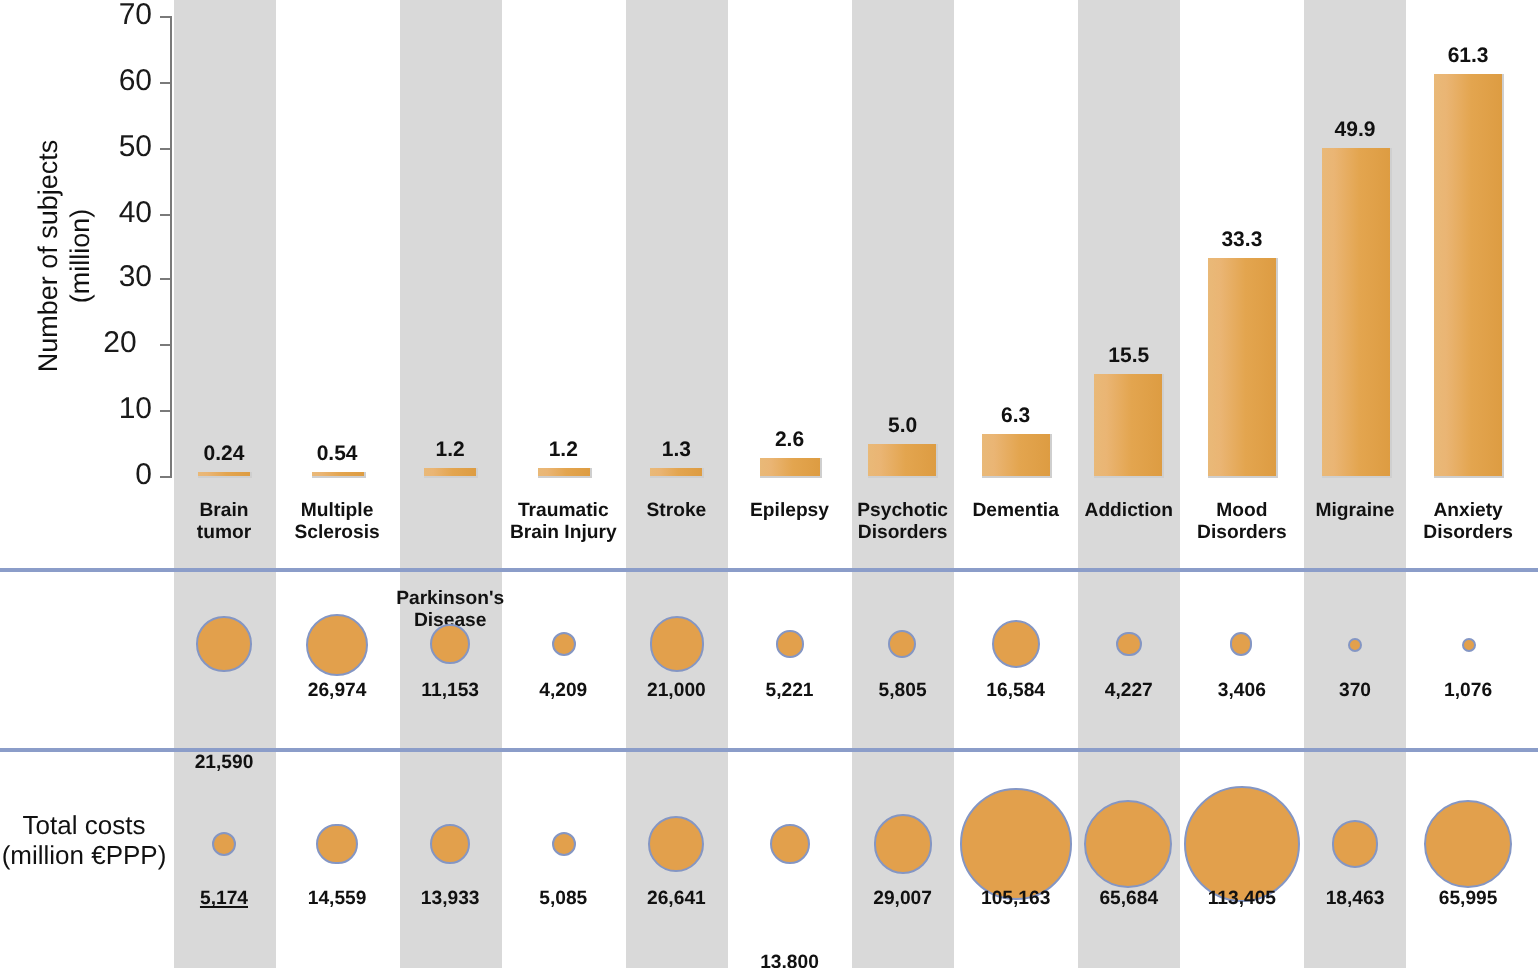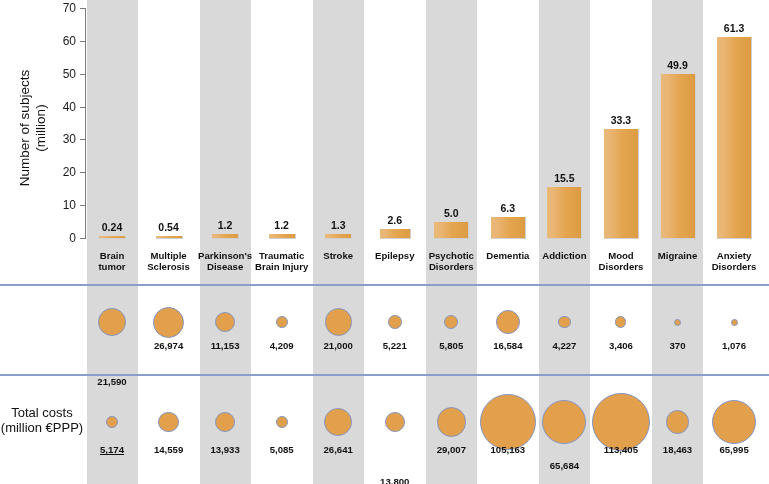--- a/index.html
+++ b/index.html
@@ -36,21 +36,21 @@
     width:5px;height:1px;
     background:#7a7a7a;
     left:80px;
     z-index:2;
   }
   .tick-label{
     position:absolute;
     right:0;
     width:30px;
     text-align:right;
-    font-size:12px;
+    font-size:15px;
     color:#1a1a1a;
     line-height:10px;
     z-index:3;
   }
 
   .ylabel{
     position:absolute;
     left:-55px;
     top:112px;
     width:175px;
@@ -151,21 +151,21 @@
       <div class="tick-label" style="position: absolute; left: 44px; width: 32px; top: 3px;">70</div>
       <div class="tick" style="top: 40.8571px;"></div>
       <div class="tick-label" style="position: absolute; left: 44px; width: 32px; top: 35.8571px;">60</div>
       <div class="tick" style="top: 73.7143px;"></div>
       <div class="tick-label" style="position: absolute; left: 44px; width: 32px; top: 68.7143px;">50</div>
       <div class="tick" style="top: 106.571px;"></div>
       <div class="tick-label" style="position: absolute; left: 44px; width: 32px; top: 101.571px;">40</div>
       <div class="tick" style="top: 139.429px;"></div>
       <div class="tick-label" style="position: absolute; left: 44px; width: 32px; top: 134.429px;">30</div>
       <div class="tick" style="top: 172.286px;"></div>
-      <div class="tick-label" style="position: absolute; left: 44px; width: 32px; top: 167.286px;">20</div>
+      <div class="tick-label" style="position: absolute; left: 44px; width: 32px; top: 167.286px; text-align: center;">20</div>
       <div class="tick" style="top: 205.143px;"></div>
       <div class="tick-label" style="position: absolute; left: 44px; width: 32px; top: 200.143px;">10</div>
       <div class="tick" style="top: 238px;"></div>
       <div class="tick-label" style="position: absolute; left: 44px; width: 32px; top: 233px;">0</div>
     </div>
 
   <div class="ylabel">
     <div>Number of subjects</div>
     <div>(million)</div>
   </div>
@@ -199,21 +199,21 @@
 
   <div id="cats">
       <div class="cat" style="left: 84px; width: 56px;">
         <div>Brain</div>
         <div>tumor</div>
       </div>
       <div class="cat" style="left: 140.55px; width: 56px;">
         <div>Multiple</div>
         <div>Sclerosis</div>
       </div>
-      <div class="cat" style="left: 197.1px; width: 56px;">
+      <div class="cat" style="left: 197.1px; width: 56px; margin-top: 44px;">
         <div>Parkinson's</div>
         <div>Disease</div>
       </div>
       <div class="cat" style="left: 253.65px; width: 56px;">
         <div>Traumatic</div>
         <div>Brain Injury</div>
       </div>
       <div class="cat" style="left: 310.2px; width: 56px;">
         <div>Stroke</div>
       </div>
@@ -289,21 +289,21 @@
       <div class="bubble-value" style="left: 251.65px; width: 60px; top: 444px;">5,085</div>
       <div class="bubble" style="left: 324.144px; top: 407.944px; width: 28.1117px; height: 28.1117px;"></div>
       <div class="bubble-value" style="left: 308.2px; width: 60px; top: 444px;">26,641</div>
       <div class="bubble" style="left: 384.634px; top: 411.884px; width: 20.2326px; height: 20.2326px;"></div>
       <div class="bubble-value" style="left: 364.75px; width: 60px; top: 444px; margin-top: 32px;">13,800</div>
       <div class="bubble" style="left: 436.633px; top: 407.333px; width: 29.3335px; height: 29.3335px;"></div>
       <div class="bubble-value" style="left: 421.3px; width: 60px; top: 444px;">29,007</div>
       <div class="bubble" style="left: 479.924px; top: 394.074px; width: 55.8526px; height: 55.8526px;"></div>
       <div class="bubble-value" style="left: 477.85px; width: 60px; top: 444px;">105,163</div>
       <div class="bubble" style="left: 542.33px; top: 399.93px; width: 44.141px; height: 44.141px;"></div>
-      <div class="bubble-value" style="left: 534.4px; width: 60px; top: 460px;">65,684</div>
+      <div class="bubble-value" style="left: 534.4px; width: 60px; top: 444px;">65,684</div>
       <div class="bubble" style="left: 591.95px; top: 393px; width: 58px; height: 58px;"></div>
       <div class="bubble-value" style="left: 590.95px; width: 60px; top: 444px;">113,405</div>
       <div class="bubble" style="left: 665.799px; top: 410.299px; width: 23.4025px; height: 23.4025px;"></div>
       <div class="bubble-value" style="left: 647.5px; width: 60px; top: 444px;">18,463</div>
       <div class="bubble" style="left: 711.927px; top: 399.877px; width: 44.2453px; height: 44.2453px;"></div>
       <div class="bubble-value" style="left: 704.05px; width: 60px; top: 444px;">65,995</div>
     </div>
 
 </div>
 

